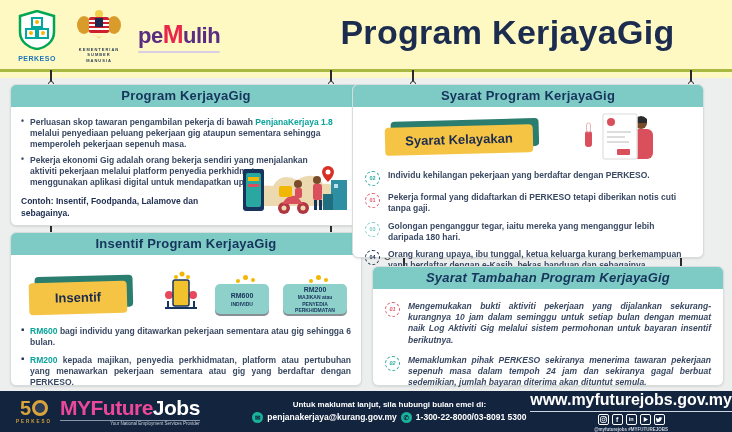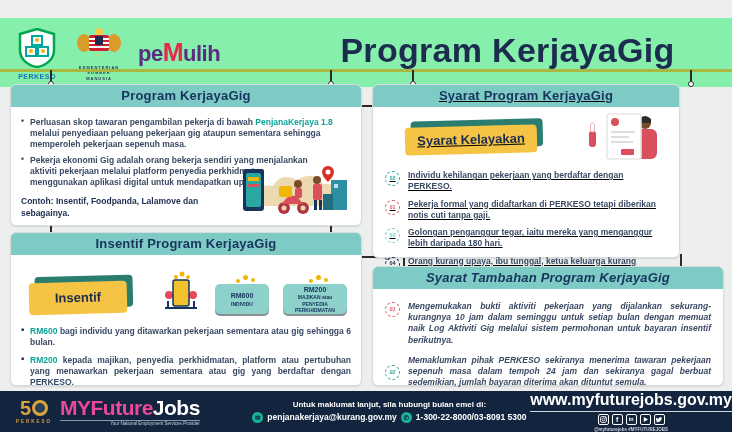--- a/index.html
+++ b/index.html
@@ -2,21 +2,21 @@
 <html><head>
 <meta charset="utf-8">
 <style>
   * { margin:0; padding:0; box-sizing:border-box; }
   body { background:#888; font-family:"Liberation Sans", sans-serif; }
   #page {
     position:relative; width:732px; height:432px; margin:0 auto;
     background:#ecefee; overflow:hidden;
   }
   
-  .topbar { position:absolute; top:18px; left:0; width:732px; height:69px; background:#86efac; }
+  .topbar { position:absolute; top:0; left:0; width:732px; height:78px; background:#fef9c3; }
   .logos { position:absolute; left:14px; top:8px; height:56px; display:flex; align-items:center; gap:14px; }
   .perkeso-logo { width:46px; text-align:center; }
   .perkeso-label { font-size:7px; font-weight:bold; color:#1b75bb; letter-spacing:0.5px; margin-top:1px; }
   .crest { width:50px; text-align:center; }
   .crest-text { font-size:4px; color:#2b3a55; letter-spacing:1px; line-height:1.3; font-weight:bold; }
   .pemulih { font-size:22px; font-weight:800; color:#5b2d82; letter-spacing:-0.5px; }
   .pemulih .m { color:#e8274b; font-size:25px; }
   .pemulih-tag { height:2px; background:#d9cfe4; margin-top:2px; border-radius:2px; }
   .main-title {
     position:absolute; top:13px; left:295px; width:425px; text-align:center;
@@ -248,21 +248,21 @@
             <span class="b1">RM200</span>
             <span class="b2" style="text-align:center;">MAJIKAN atau PENYEDIA PERKHIDMATAN</span>
           </div>
         </div>
       </div>
       <div class="bullet-sq" style="margin-top:12px;"><span class="hl">RM600</span><span> bagi individu yang ditawarkan pekerjaan sementara atau gig sehingga 6 bulan.</span></div>
       <div class="bullet-sq"><span class="hl">RM200</span><span> kepada majikan, penyedia perkhidmatan, platform atau pertubuhan yang menawarkan pekerjaan sementara atau gig yang berdaftar dengan PERKESO.</span></div>
     </div>
   </div>
 
-  <div class="card" style="left:372px; top:84px; width:308px; height:174px;text-decoration:underline;">
+  <div class="card" style="left:352px; top:84px; width:352px; height:174px;">
     <div class="card-header">Syarat Program KerjayaGig</div>
     <div class="card-body" style="padding-top:4px;">
       <div style="display:flex; align-items:center;">
         <div class="banner" style="width:148px; height:28px; font-size:13px; margin:6px 0 2px 22px;">Syarat Kelayakan</div>
         <span style="margin-left:46px;">
           <svg width="86" height="50" viewBox="0 0 86 50">
             <rect x="6" y="20" width="7" height="16" rx="3" fill="#d94f5c"></rect>
             <rect x="7.5" y="12" width="4" height="9" rx="2" fill="#ffffff" stroke="#e3b8bc" stroke-width="1"></rect>
             <circle cx="62" cy="12" r="6" fill="#7a4b2a"></circle>
             <path d="M56 8 Q62 2 68 8 L68 12 L56 12 Z" fill="#2b2b2b"></path>
@@ -295,21 +295,21 @@
     </div>
   </div>
 
   <div class="card" style="left:372px; top:266px; width:352px; height:120px;font-style:italic;">
     <div class="card-header">Syarat Tambahan Program KerjayaGig</div>
     <div class="card-body">
       <div class="nitem">
         <div class="num num-red">01</div>
         <div class="ntext" style="text-align:justify;">Mengemukakan bukti aktiviti pekerjaan yang dijalankan sekurang-kurangnya 10 jam dalam seminggu untuk setiap bulan dengan memuat naik Log Aktiviti Gig melalui sistem permohonan untuk bayaran insentif berikutnya.</div>
       </div>
-      <div class="nitem" style="margin-top:9px;align-items:center;">
+      <div class="nitem" style="margin-top:9px;">
         <div class="num num-teal">02</div>
         <div class="ntext" style="text-align:justify;">Memaklumkan pihak PERKESO sekiranya menerima tawaran pekerjaan sepenuh masa dalam tempoh 24 jam dan sekiranya gagal berbuat sedemikian, jumlah bayaran diterima akan dituntut semula.</div>
       </div>
     </div>
   </div>
 
   <div class="footer">
     <div class="f-left">
       <div class="anniv">
         <span class="anniv-50">

